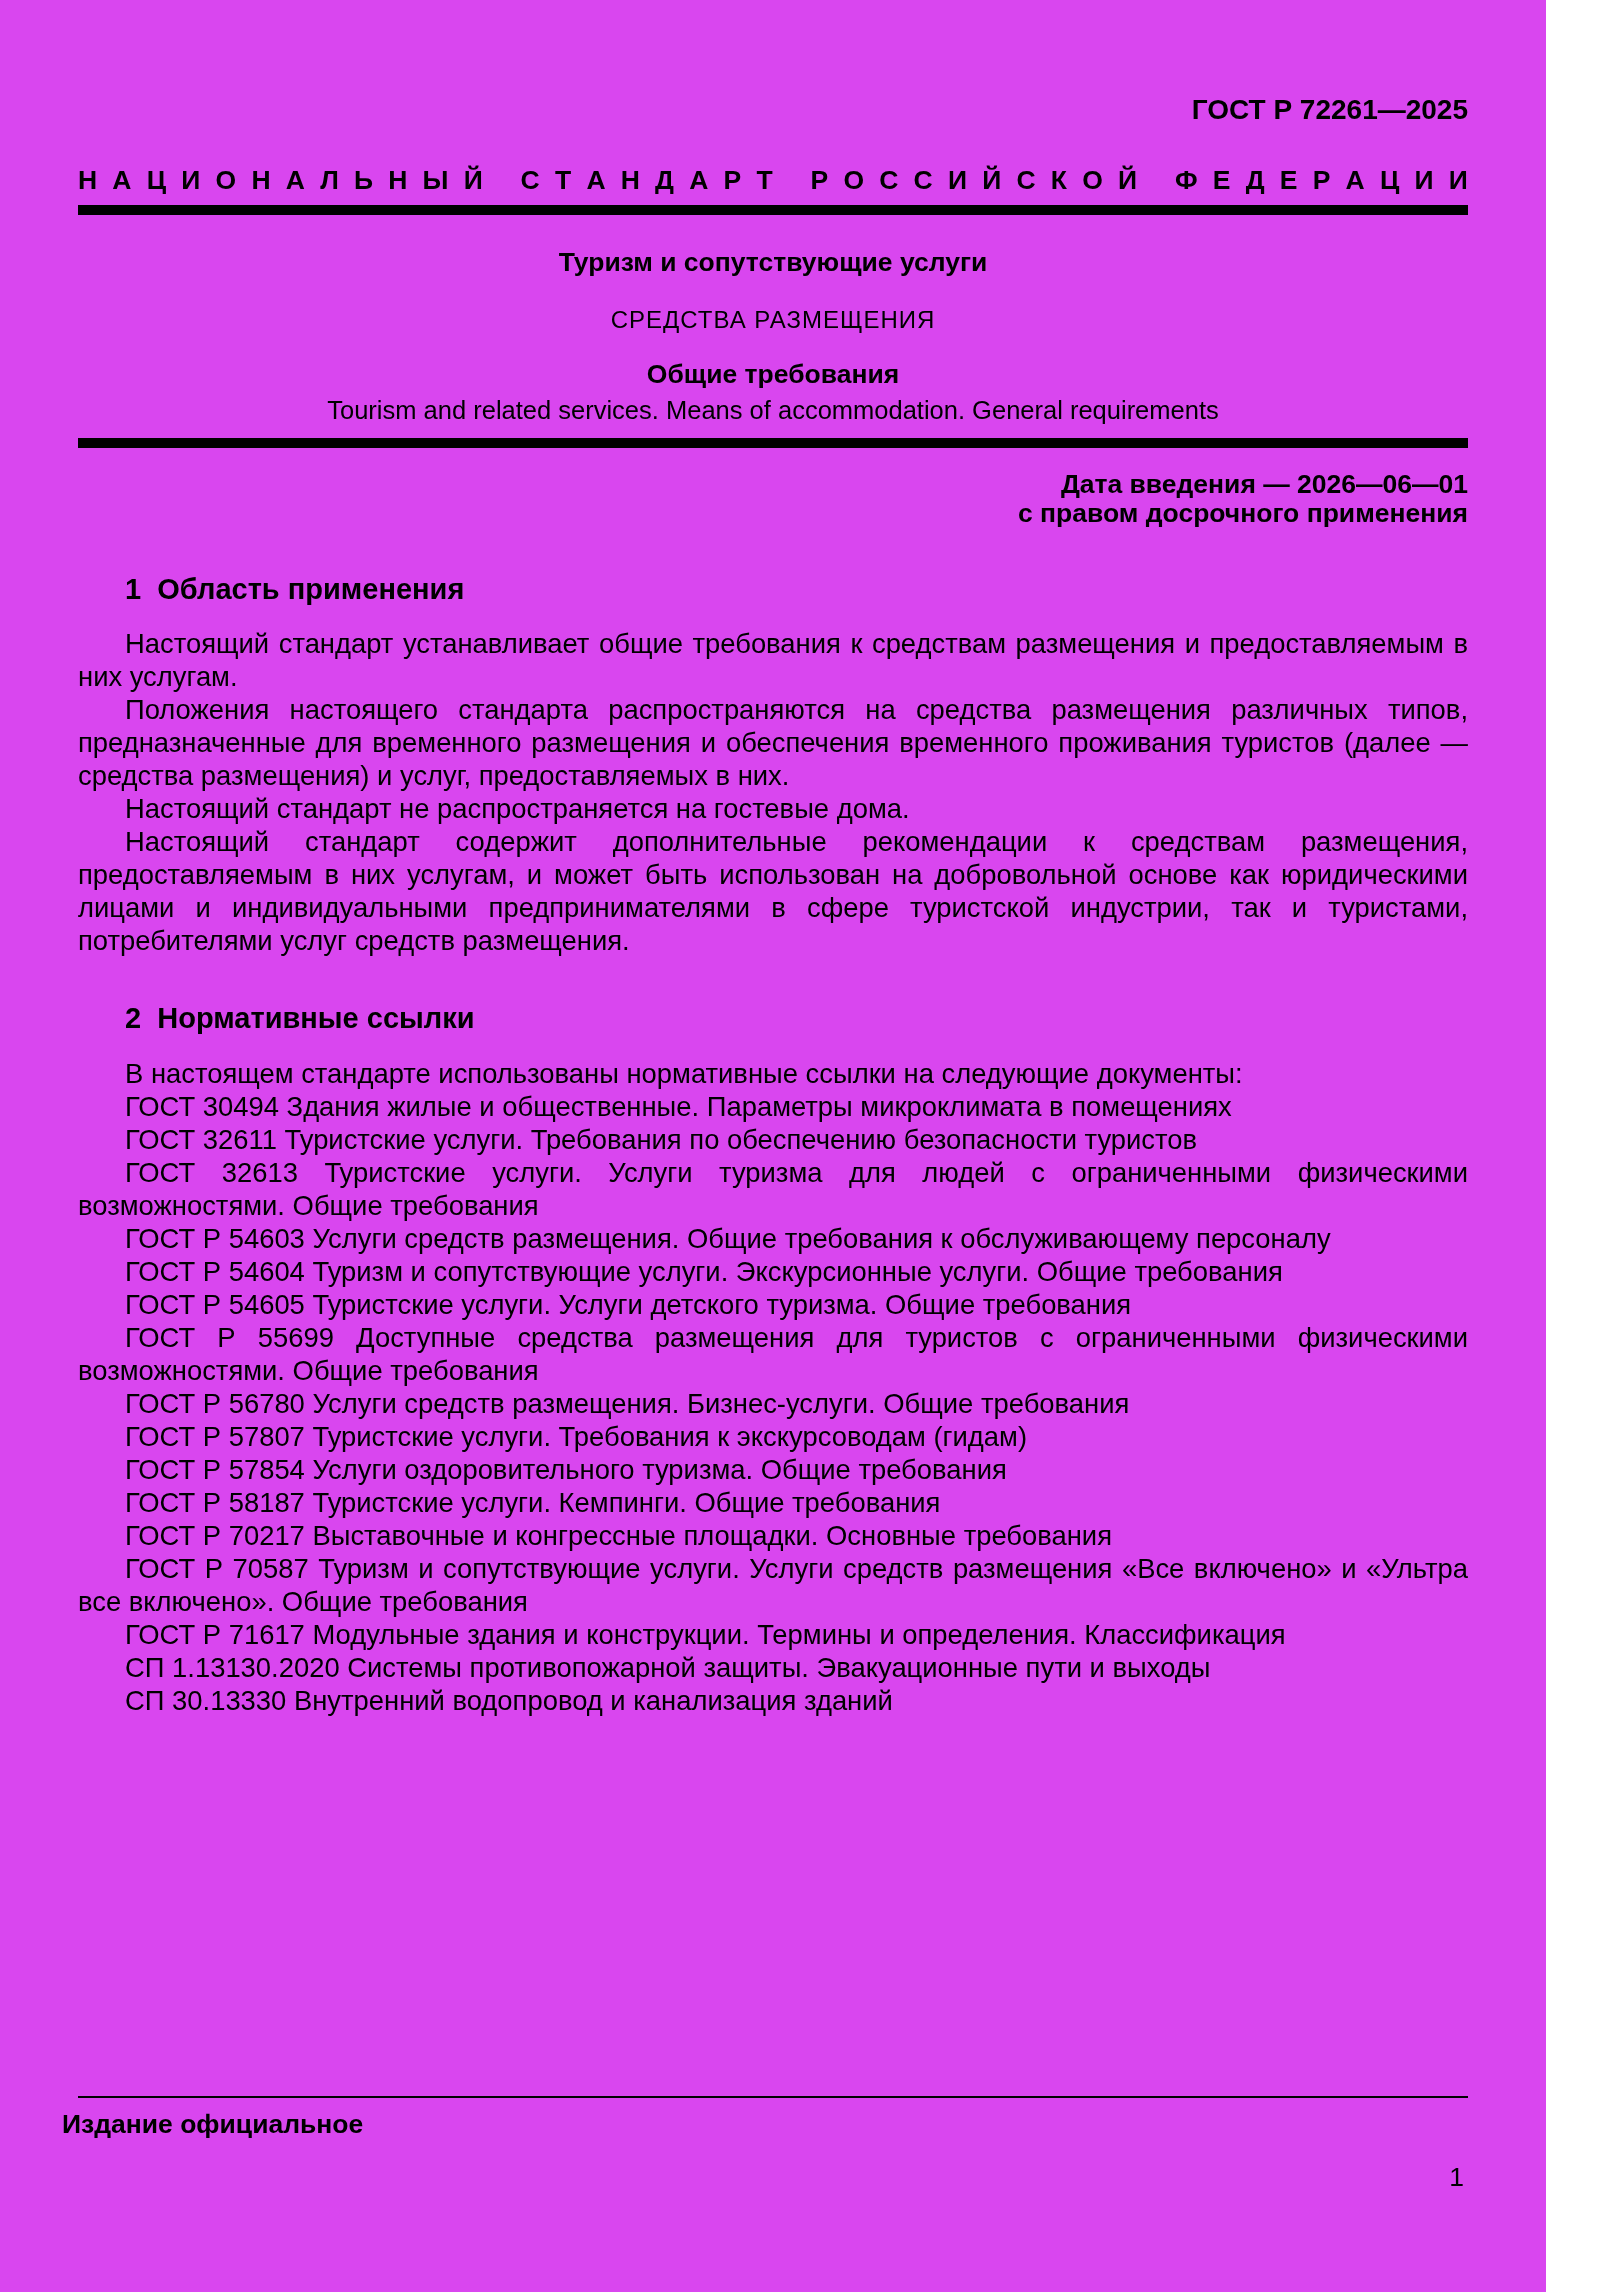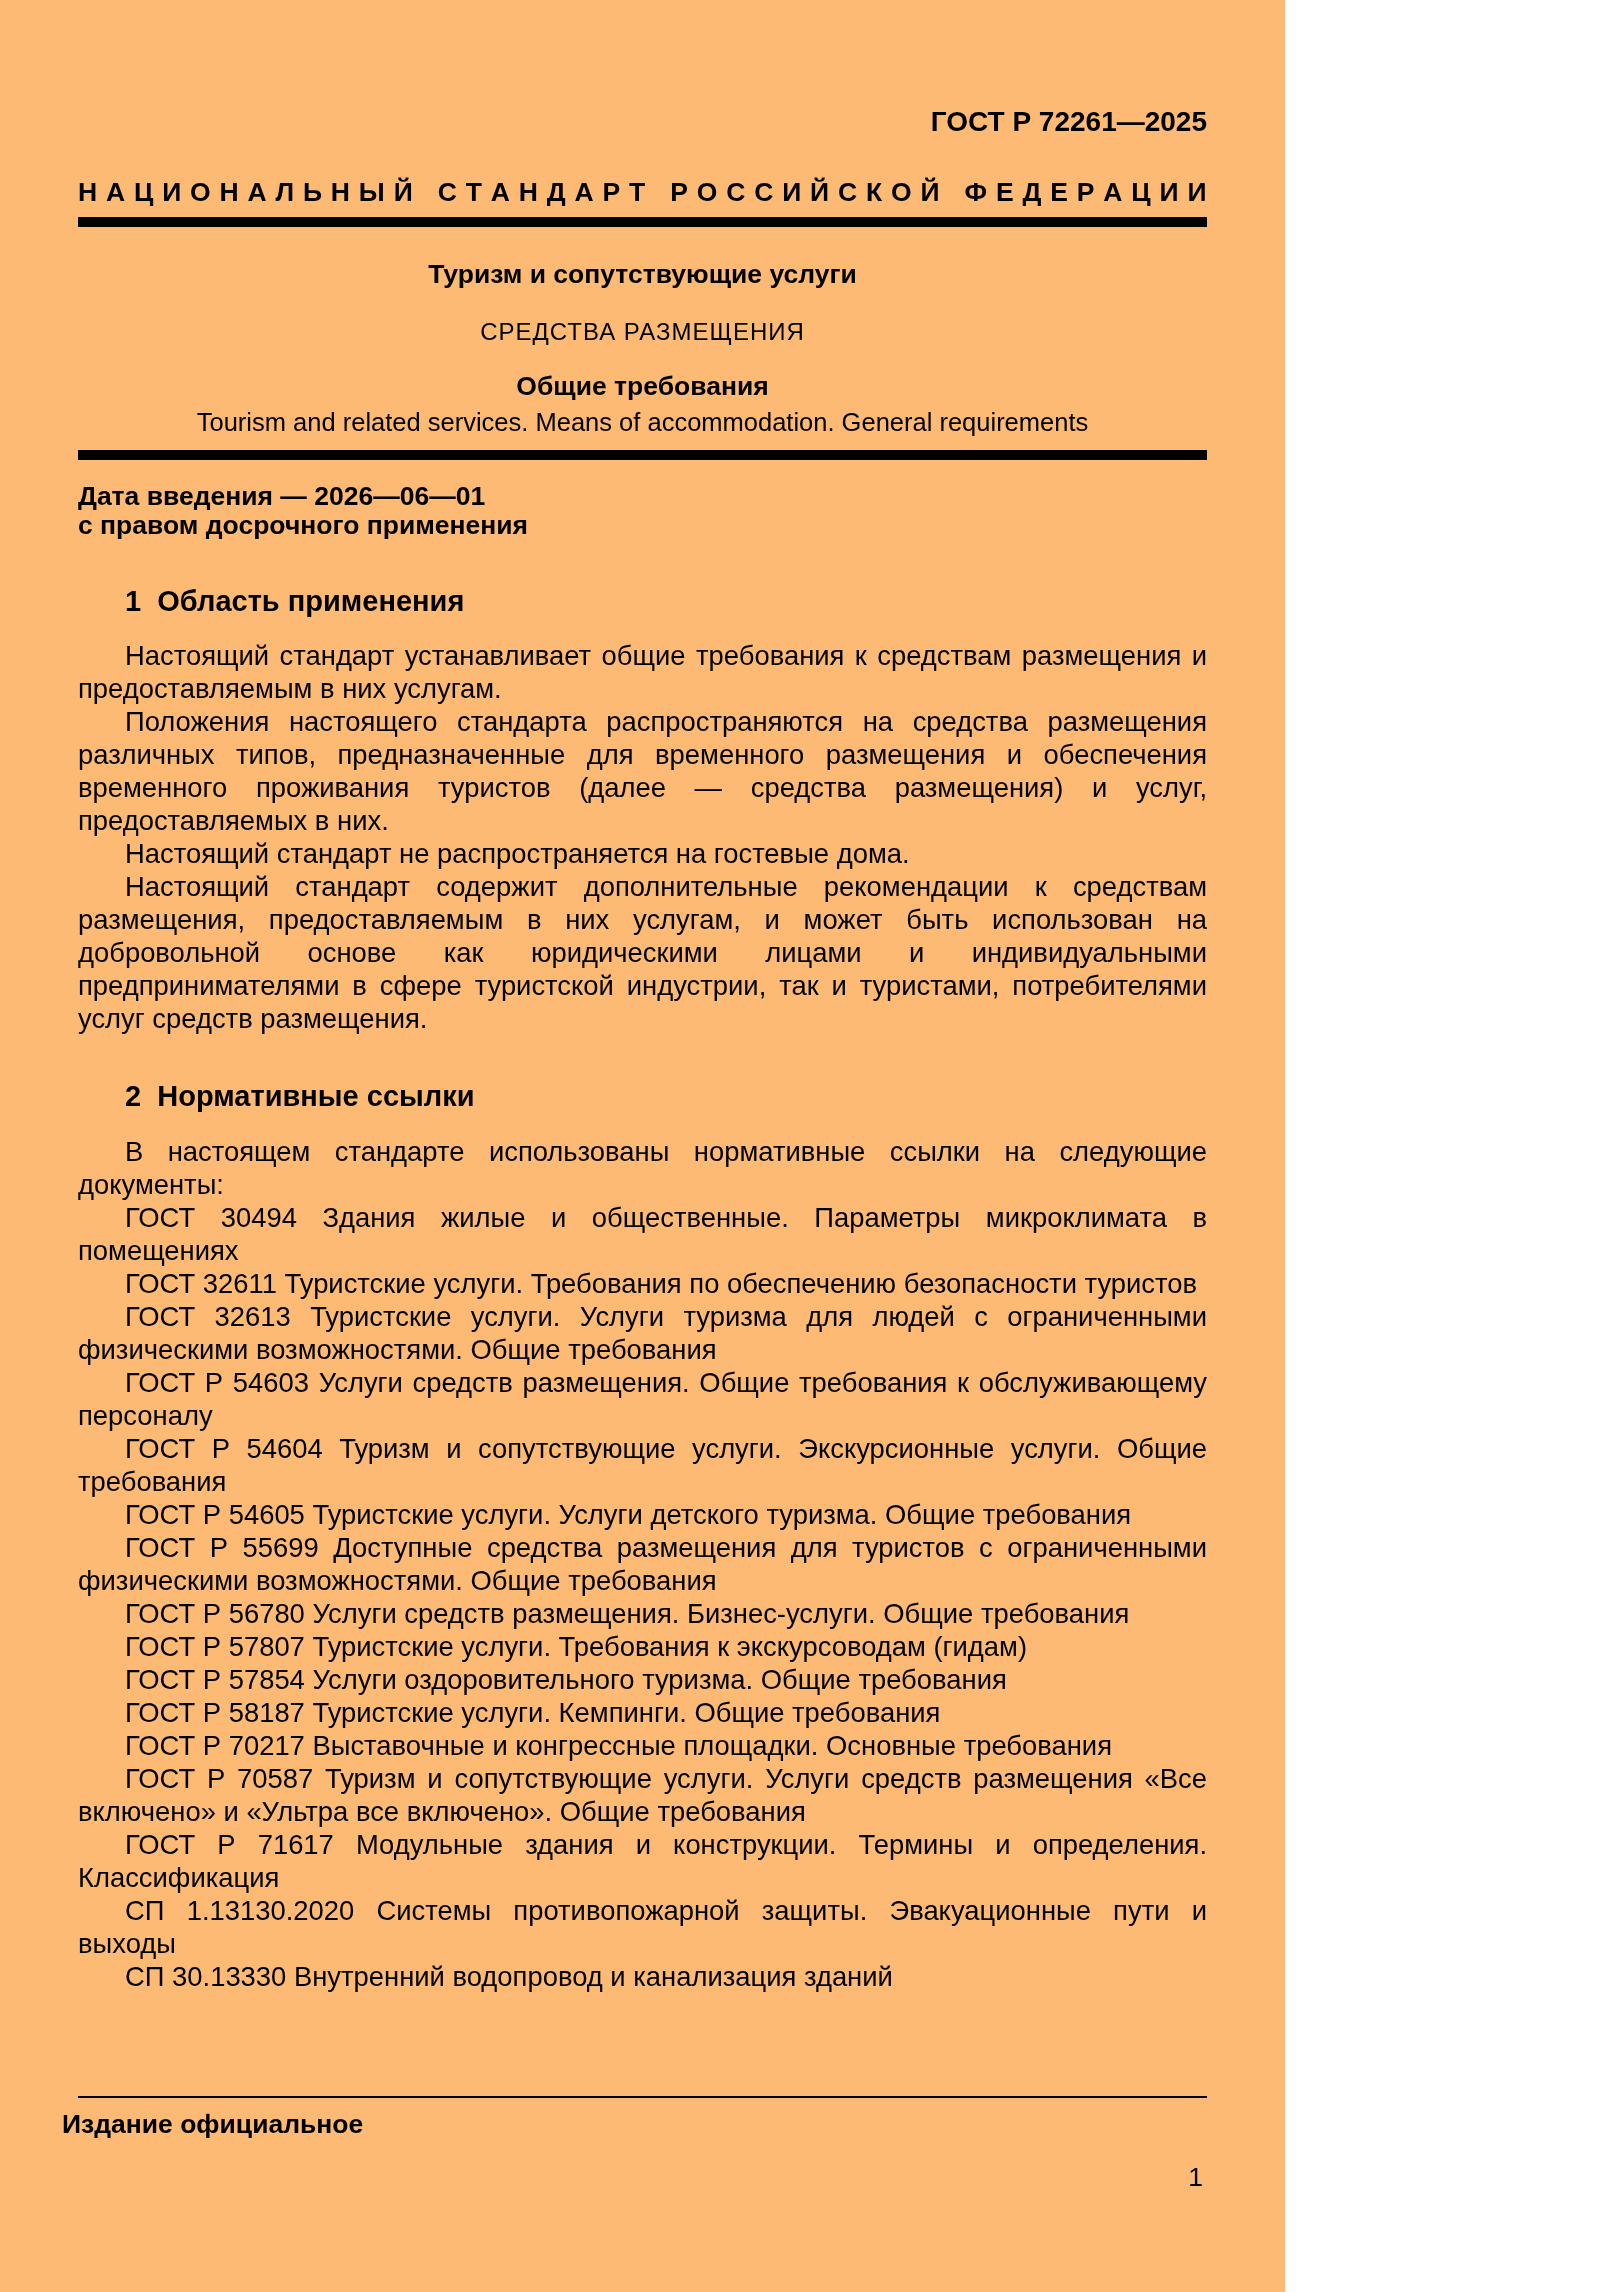--- a/index.html
+++ b/index.html
@@ -6,25 +6,25 @@
   html, body { background: #ffffff; }
   body {
     width: 1621px;
     height: 2293px;
     font-family: "Liberation Sans", sans-serif;
     color: #000000;
     position: relative;
   }
   .page {
     position: relative;
-    width: 1285px;
+    width: 1546px;
     height: 2293px;
-    padding: 12px 78px;
+    padding: 0 78px;
     overflow: hidden;
-    background: #fdba74;
+    background: #d946ef;
   }
   .doc-code {
     padding-top: 94px;
     text-align: right;
     font-weight: bold;
     font-size: 28px;
   }
   .banner {
     margin-top: 39px;
     font-weight: bold;
@@ -34,21 +34,21 @@
   .rule { height: 9.8px; background: #000000; }
   .rule-top { margin-top: 8.8px; }
   .rule-title { margin-top: 13.7px; }
   .title-block { text-align: center; }
   .subject { margin-top: 32px; font-weight: bold; font-size: 26.5px; }
   .main-title { margin-top: 28px; font-weight: normal; font-size: 24px; letter-spacing: 1px; }
   .subtitle { margin-top: 25px; font-weight: bold; font-size: 26.5px; }
   .title-en { margin-top: 6px; font-size: 25.5px; font-weight: normal; }
   .date-block {
     margin-top: 21.6px;
-    text-align: left;
+    text-align: right;
     font-weight: bold;
     font-size: 26.5px;
     line-height: 29px;
   }
   .section-heading {
     margin: 45px 0 21.6px 47px;
     font-size: 29px;
     font-weight: bold;
     white-space: pre-wrap;
   }

